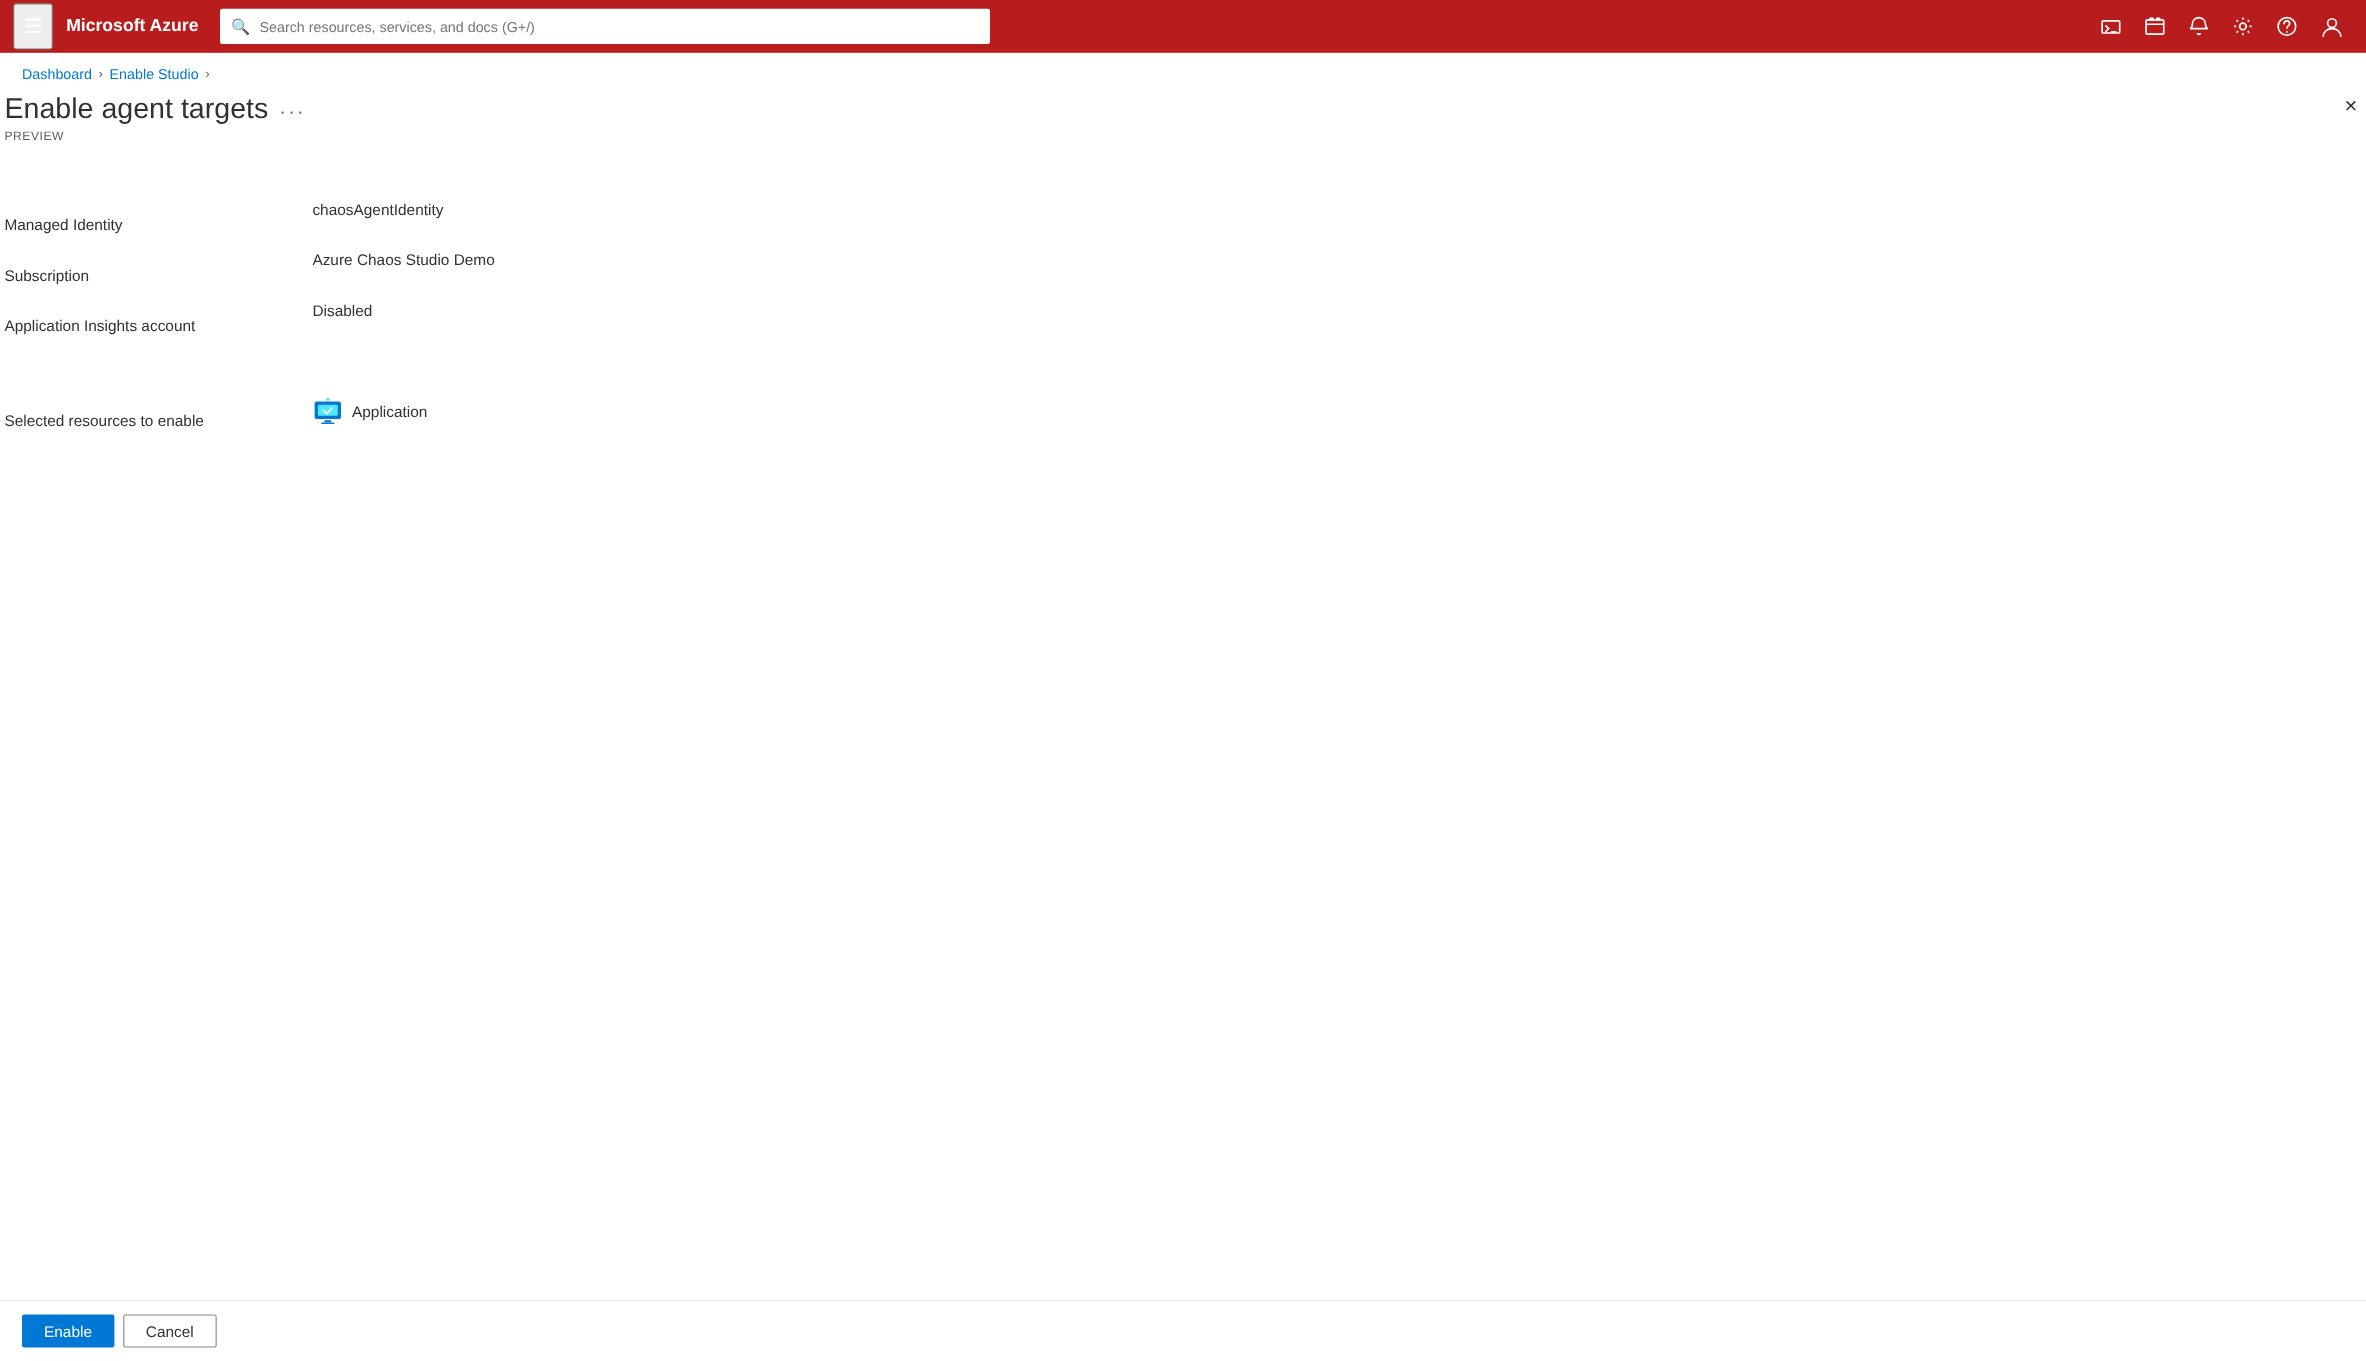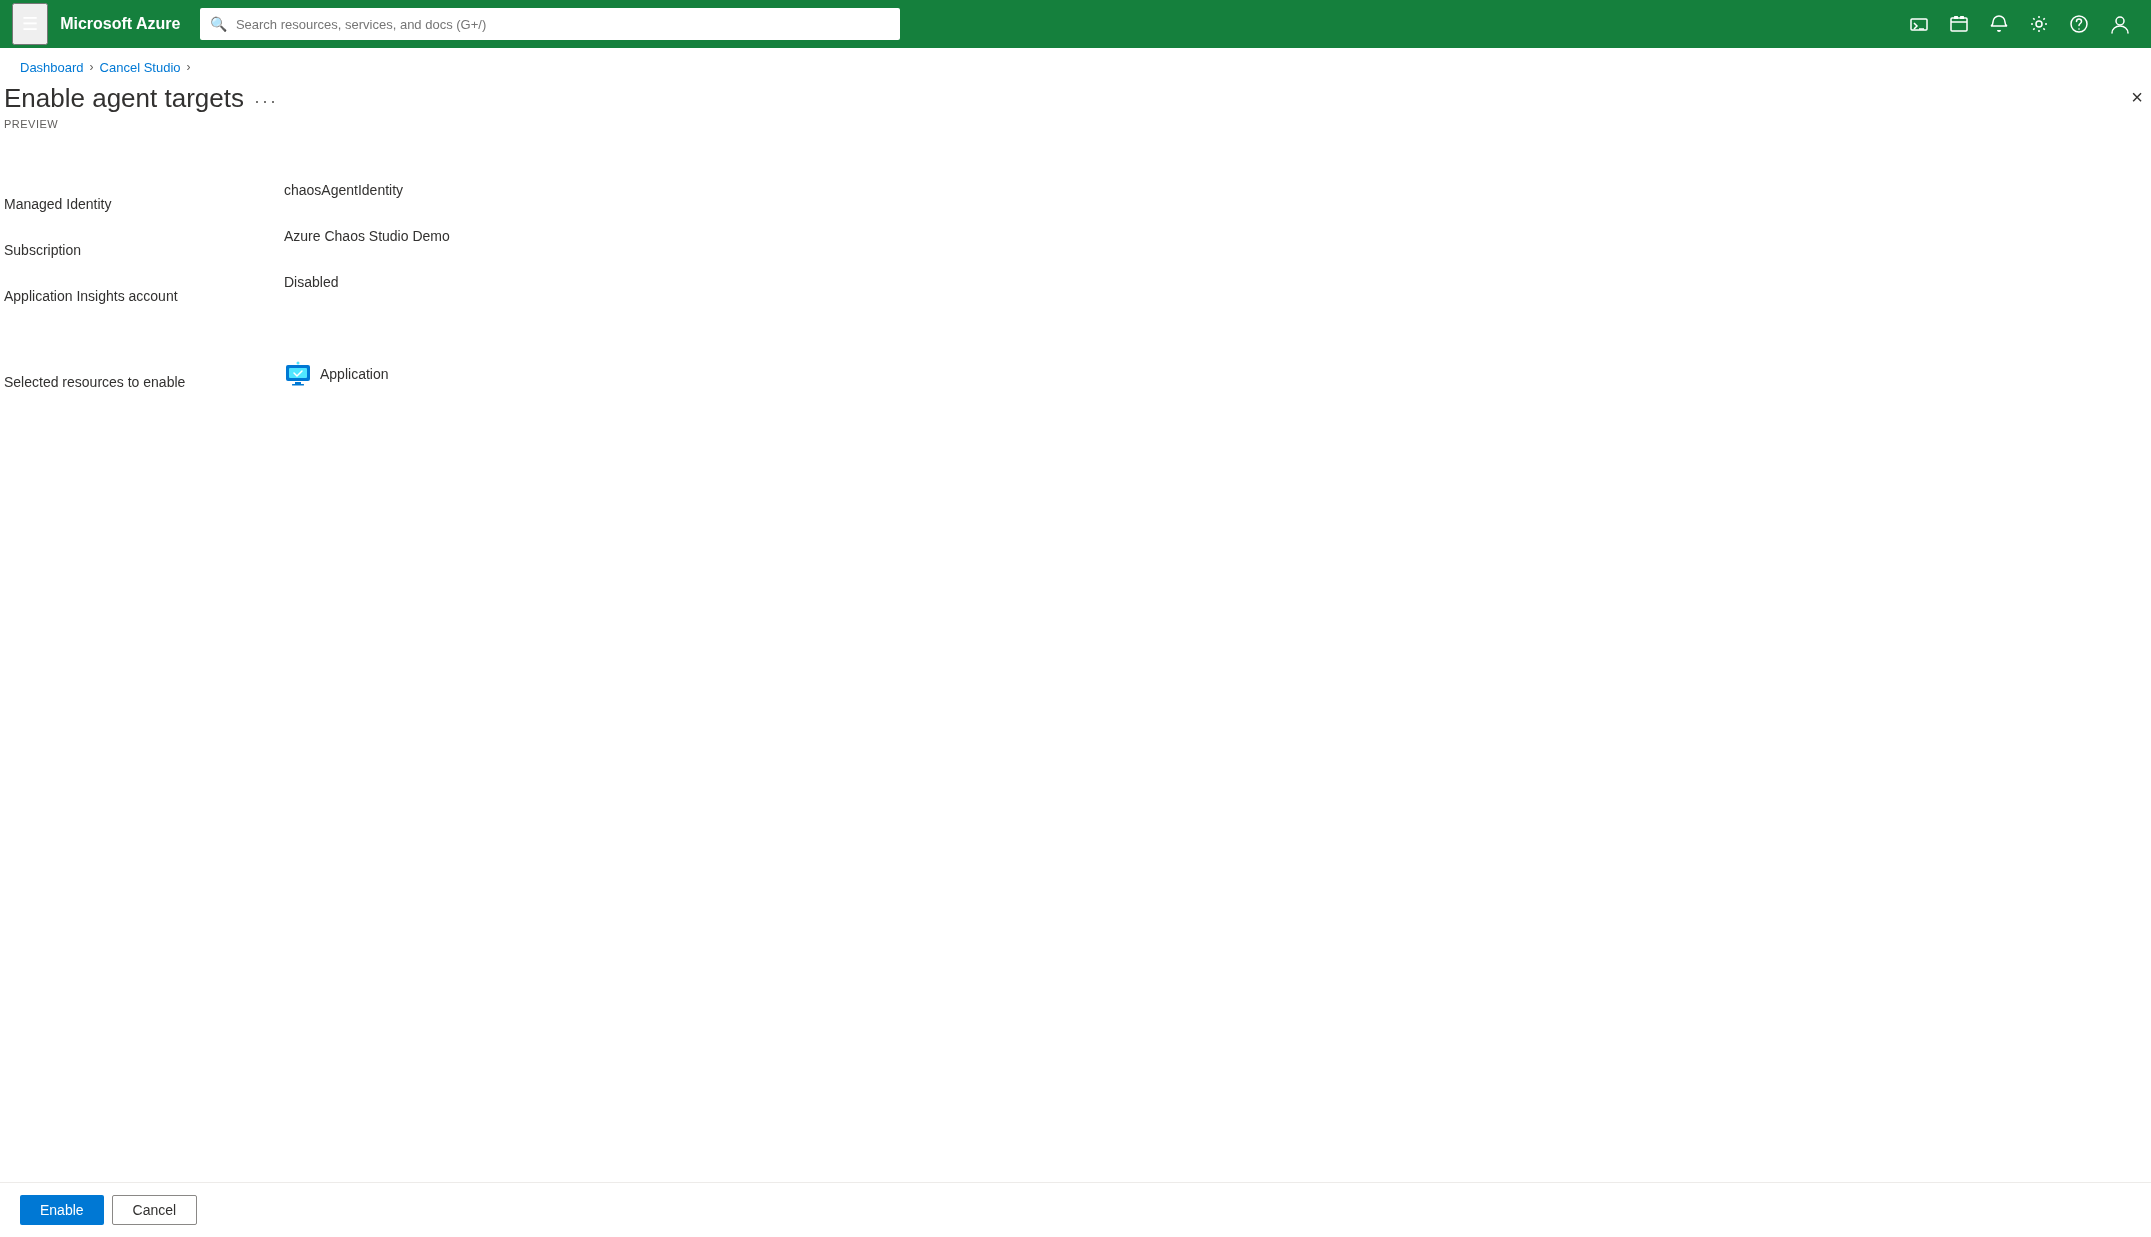--- a/index.html
+++ b/index.html
@@ -1,20 +1,20 @@
 <!DOCTYPE html>
 <html><head>
   <meta charset="utf-8">
   <style>
     * { box-sizing: border-box; margin: 0; padding: 0; }
     body { font-family: 'Segoe UI', Arial, sans-serif; font-size: 14px; background: #fff; color: #323130; height: 1237px; overflow: hidden; }
 
     
     .topbar {
-      background: #15803d;
+      background: #b91c1c;
       display: flex;
       align-items: center;
       height: 48px;
       padding: 0 12px;
       gap: 12px;
     }
     .topbar-hamburger {
       color: #fff;
       font-size: 18px;
       cursor: pointer;
@@ -247,21 +247,21 @@
           <circle cx="11" cy="8" r="4" stroke="white" stroke-width="1.5"></circle>
           <path d="M3 20c0-4 3.6-7 8-7s8 3 8 7" stroke="white" stroke-width="1.5" stroke-linecap="round"></path>
         </svg>
     </button>
   </div>
 </div>
 
 <div class="breadcrumb">
   <a class="breadcrumb-link">Dashboard</a>
   <span class="breadcrumb-sep">›</span>
-  <a class="breadcrumb-link">Cancel Studio</a>
+  <a class="breadcrumb-link">Enable Studio</a>
   <span class="breadcrumb-sep">›</span>
 </div>
 
 <div class="panel">
   <div class="panel-header">
     <div class="panel-title-area">
       <h1 class="panel-title">Enable agent targets</h1>
       <span class="panel-ellipsis">···</span>
     </div>
     <button class="panel-close">×</button>

